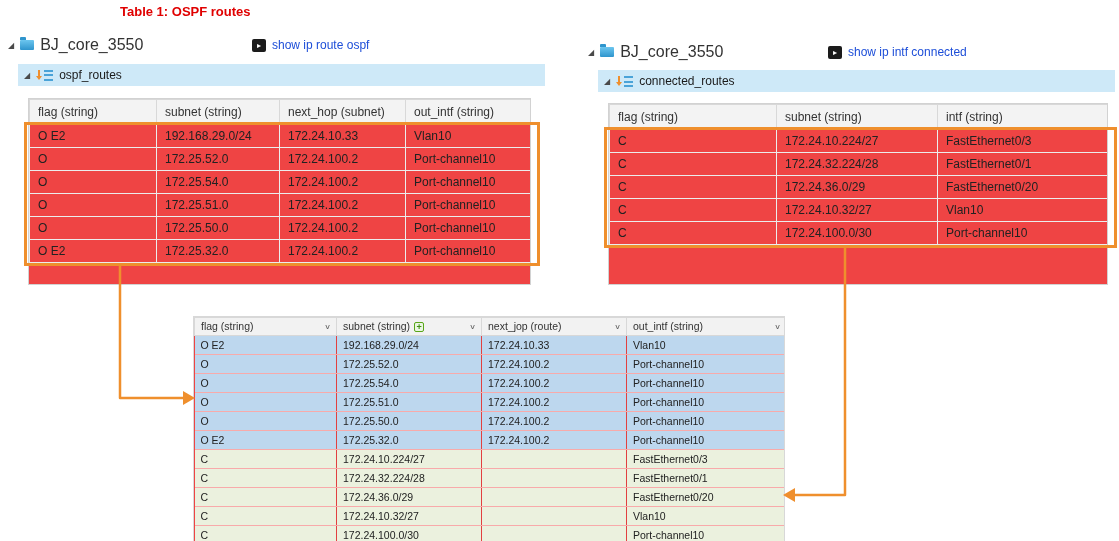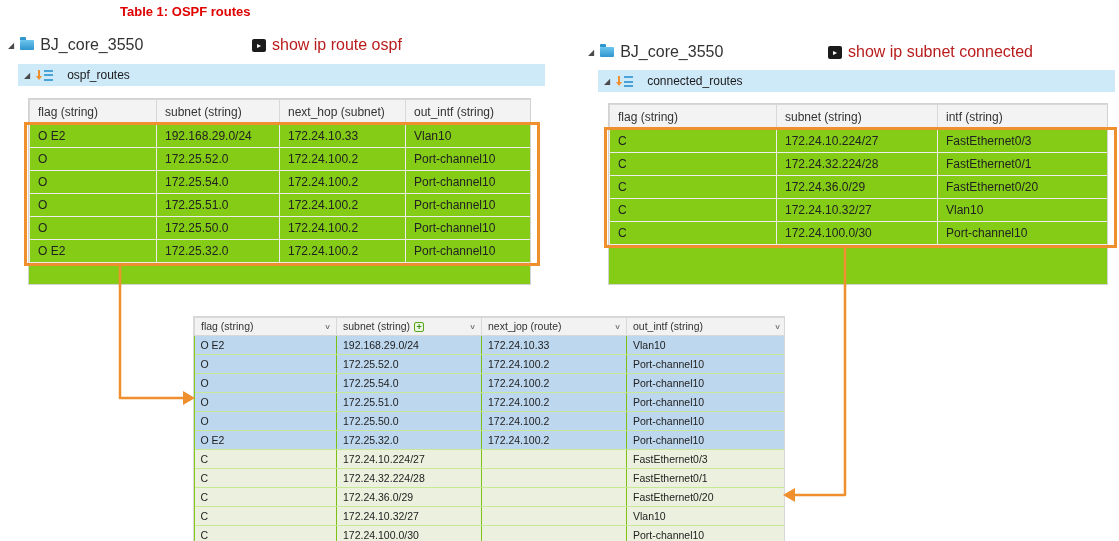--- a/index.html
+++ b/index.html
@@ -7,31 +7,31 @@
   .canvas { position:relative; width:1119px; height:541px; background:#fff; overflow:hidden; }
 
   .red-title { position:absolute; color:#e00000; font-size:13px; font-weight:700; white-space:nowrap; }
 
   .device-row { position:absolute; display:flex; align-items:center; height:16px; white-space:nowrap; }
   .tree-arrow { font-size:8px; color:#4a4a4a; margin-right:4px; cursor:pointer; }
   .device-icon { width:14px; height:10px; background:linear-gradient(#6cc6ef,#2f95cd); border-radius:1px; position:relative; margin:0 6px 0 2px; }
   .device-icon::before { content:""; position:absolute; top:-3px; left:0; width:6px; height:3px; background:#2f95cd; border-radius:1px 1px 0 0; }
   .device-name { font-size:16px; color:#333; }
   .cli-icon { width:14px; height:13px; background:#1b1b1b; border-radius:2px; color:#fff; font-size:8px; display:inline-flex; align-items:center; justify-content:center; margin-right:6px; }
-  .cmd-text { font-size:16px; color:#b91c1c; }
+  .cmd-text { font-size:12px; color:#1d4ed8; }
 
   .section-bar { position:absolute; height:22px; background:#cee9f8; display:flex; align-items:center; padding-left:6px; }
   .section-icon { position:relative; width:9px; height:11px; margin:0 6px 0 10px;
     background:repeating-linear-gradient(#4aa3d8 0 2px, transparent 2px 4.5px); }
   .section-icon::before { content:""; position:absolute; left:-6px; top:0; width:2px; height:6px; background:#ef8f2d; }
   .section-icon::after { content:""; position:absolute; left:-8px; top:6px; width:0; height:0;
     border-left:3px solid transparent; border-right:3px solid transparent; border-top:4px solid #ef8f2d; }
-  .section-label { font-size:12px; color:#1a1a1a;margin-left:8px; }
-
-  .table-frame { position:absolute; border:1px solid #d2d2d2; background:#84cc16; overflow:hidden; }
+  .section-label { font-size:12px; color:#1a1a1a; }
+
+  .table-frame { position:absolute; border:1px solid #d2d2d2; background:#ef4444; overflow:hidden; }
   table.grid { border-collapse:collapse; width:100%; table-layout:fixed; }
   .grid th { background:#f3f3f3; border:1px solid #d8d8d8; font-weight:400; color:#333; text-align:left;
     padding:5px 8px; font-size:12px; line-height:14px; }
   .grid td { border:1px solid #ececec; padding:4px 8px; font-size:12px; color:#222; line-height:14px;
     white-space:nowrap; overflow:hidden; }
 
   
   .grid-sm th { background:#f2f2f2; border:1px solid #d8d8d8; font-weight:400; color:#333;
     padding:2px 6px; font-size:10.5px; line-height:13px; text-align:left; cursor:pointer; }
   .grid-sm td { border-right:1px solid rgba(0,0,0,0.05); border-bottom:1px solid rgba(255,255,255,0.55);
@@ -135,21 +135,21 @@
 
   <div class="device-row" style="left:588px; top:44px;">
     <span class="tree-arrow">◢</span>
     <span class="device-icon"></span>
     <span class="device-name">BJ_core_3550</span>
   </div>
   <div class="device-row" style="left:828px; top:44px;">
     <span class="cli-icon">
         <span>▸</span>
       </span>
-    <span class="cmd-text">show ip subnet connected</span>
+    <span class="cmd-text">show ip intf connected</span>
   </div>
 
   <div class="section-bar" style="left:598px; top:70px; width:517px;">
     <span class="tree-arrow">◢</span>
     <span class="section-icon"></span>
     <span class="section-label">connected_routes</span>
   </div>
 
   <div class="table-frame" style="left:608px; top:103px; width:500px; height:182px;">
     <table class="grid">

